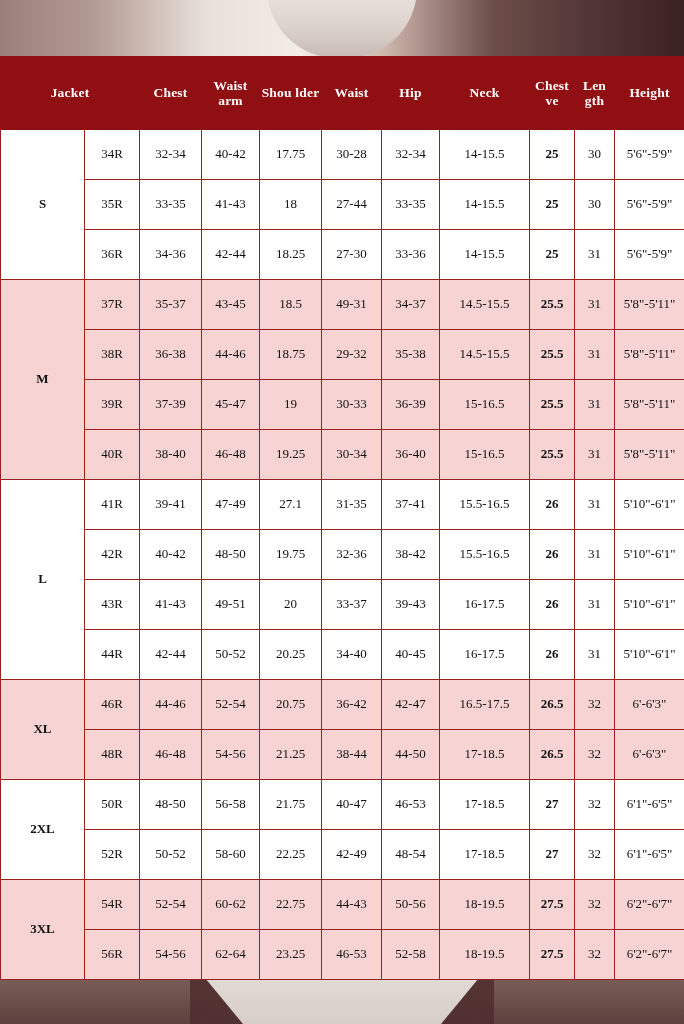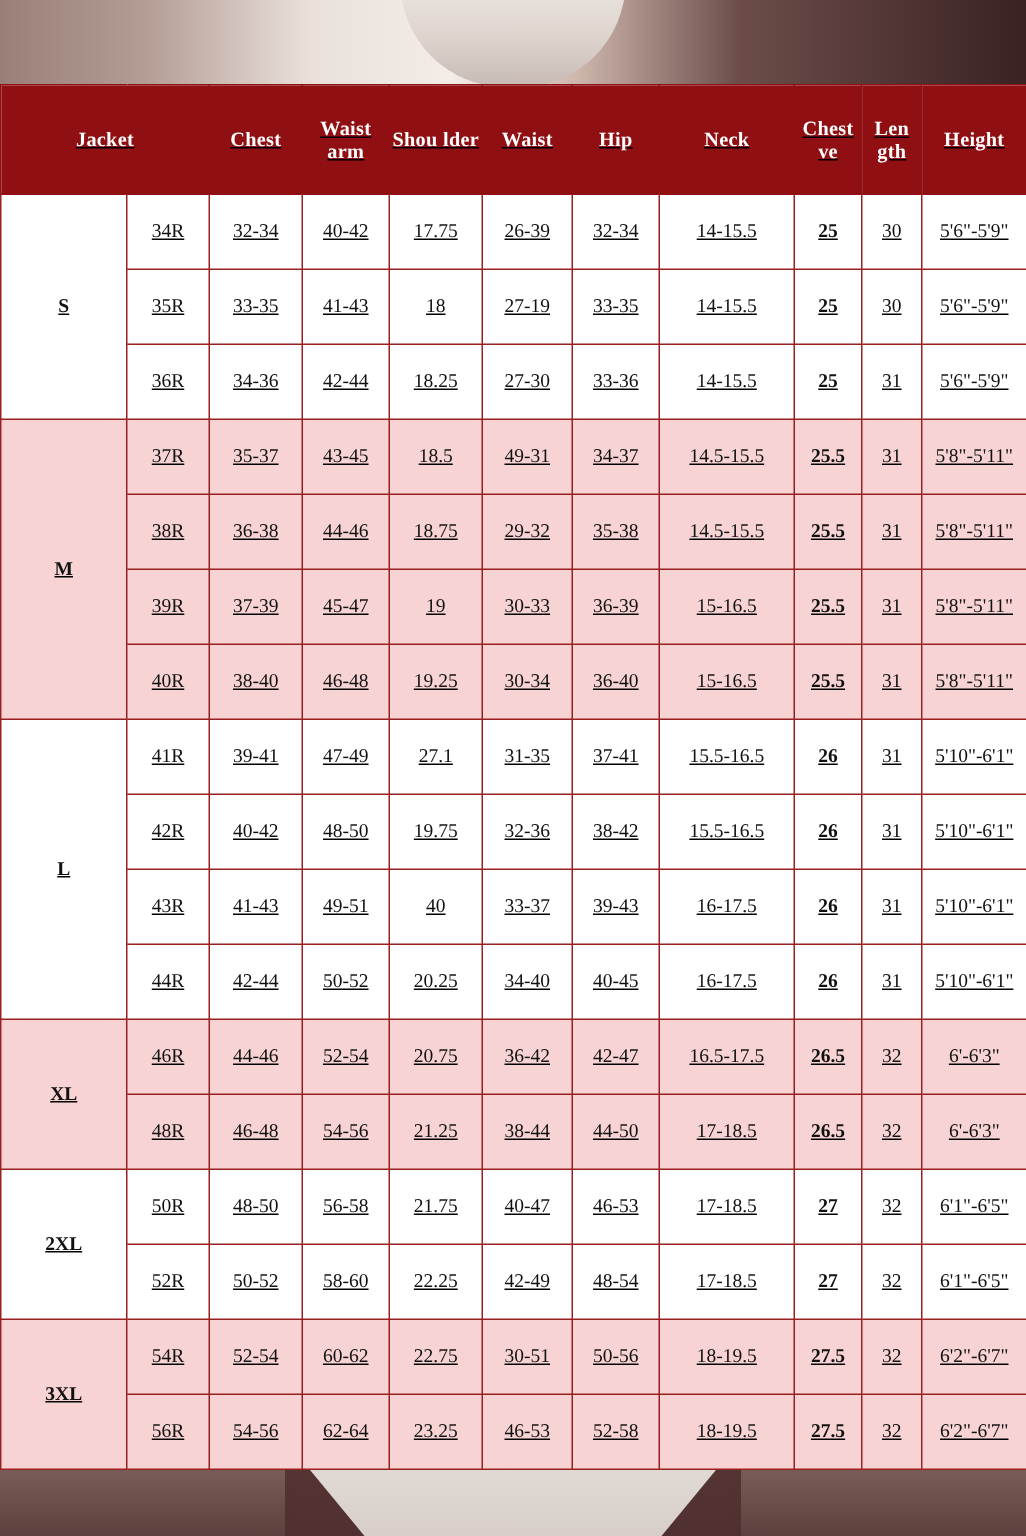--- a/index.html
+++ b/index.html
@@ -58,21 +58,20 @@
   #bg .shoulderL { left: 0; }
   #bg .shoulderR { right: 0; }
 
   
   #table-wrap {
     position: absolute;
     left: 0;
     top: 56px;
     width: 684px;
     z-index: 2;
-    text-decoration: underline;
   }
   table.size-chart {
     border-collapse: collapse;
     width: 684px;
     table-layout: fixed;
     background: #ffffff;
   }
   table.size-chart th,
   table.size-chart td {
     border: 1px solid #9a1f1f;
@@ -157,33 +156,33 @@
         <th>Height</th>
       </tr>
     </thead>
     <tbody id="table-body">
         <tr class="white">
           <td class="group-label" rowspan="3">S</td>
           <td>34R</td>
           <td>32-34</td>
           <td>40-42</td>
           <td>17.75</td>
-          <td>26-39</td>
+          <td>30-28</td>
           <td>32-34</td>
           <td>14-15.5</td>
           <td class="sleeve-cell">25</td>
           <td>30</td>
           <td>5'6"-5'9"</td>
         </tr>
         <tr class="white">
           <td>35R</td>
           <td>33-35</td>
           <td>41-43</td>
           <td>18</td>
-          <td>27-19</td>
+          <td>27-44</td>
           <td>33-35</td>
           <td>14-15.5</td>
           <td class="sleeve-cell">25</td>
           <td>30</td>
           <td>5'6"-5'9"</td>
         </tr>
         <tr class="white">
           <td>36R</td>
           <td>34-36</td>
           <td>42-44</td>
@@ -266,21 +265,21 @@
           <td>38-42</td>
           <td>15.5-16.5</td>
           <td class="sleeve-cell">26</td>
           <td>31</td>
           <td>5'10"-6'1"</td>
         </tr>
         <tr class="white">
           <td>43R</td>
           <td>41-43</td>
           <td>49-51</td>
-          <td>40</td>
+          <td>20</td>
           <td>33-37</td>
           <td>39-43</td>
           <td>16-17.5</td>
           <td class="sleeve-cell">26</td>
           <td>31</td>
           <td>5'10"-6'1"</td>
         </tr>
         <tr class="white">
           <td>44R</td>
           <td>42-44</td>
@@ -342,21 +341,21 @@
           <td class="sleeve-cell">27</td>
           <td>32</td>
           <td>6'1"-6'5"</td>
         </tr>
         <tr class="pink">
           <td class="group-label" rowspan="2">3XL</td>
           <td>54R</td>
           <td>52-54</td>
           <td>60-62</td>
           <td>22.75</td>
-          <td>30-51</td>
+          <td>44-43</td>
           <td>50-56</td>
           <td>18-19.5</td>
           <td class="sleeve-cell">27.5</td>
           <td>32</td>
           <td>6'2"-6'7"</td>
         </tr>
         <tr class="pink">
           <td>56R</td>
           <td>54-56</td>
           <td>62-64</td>

